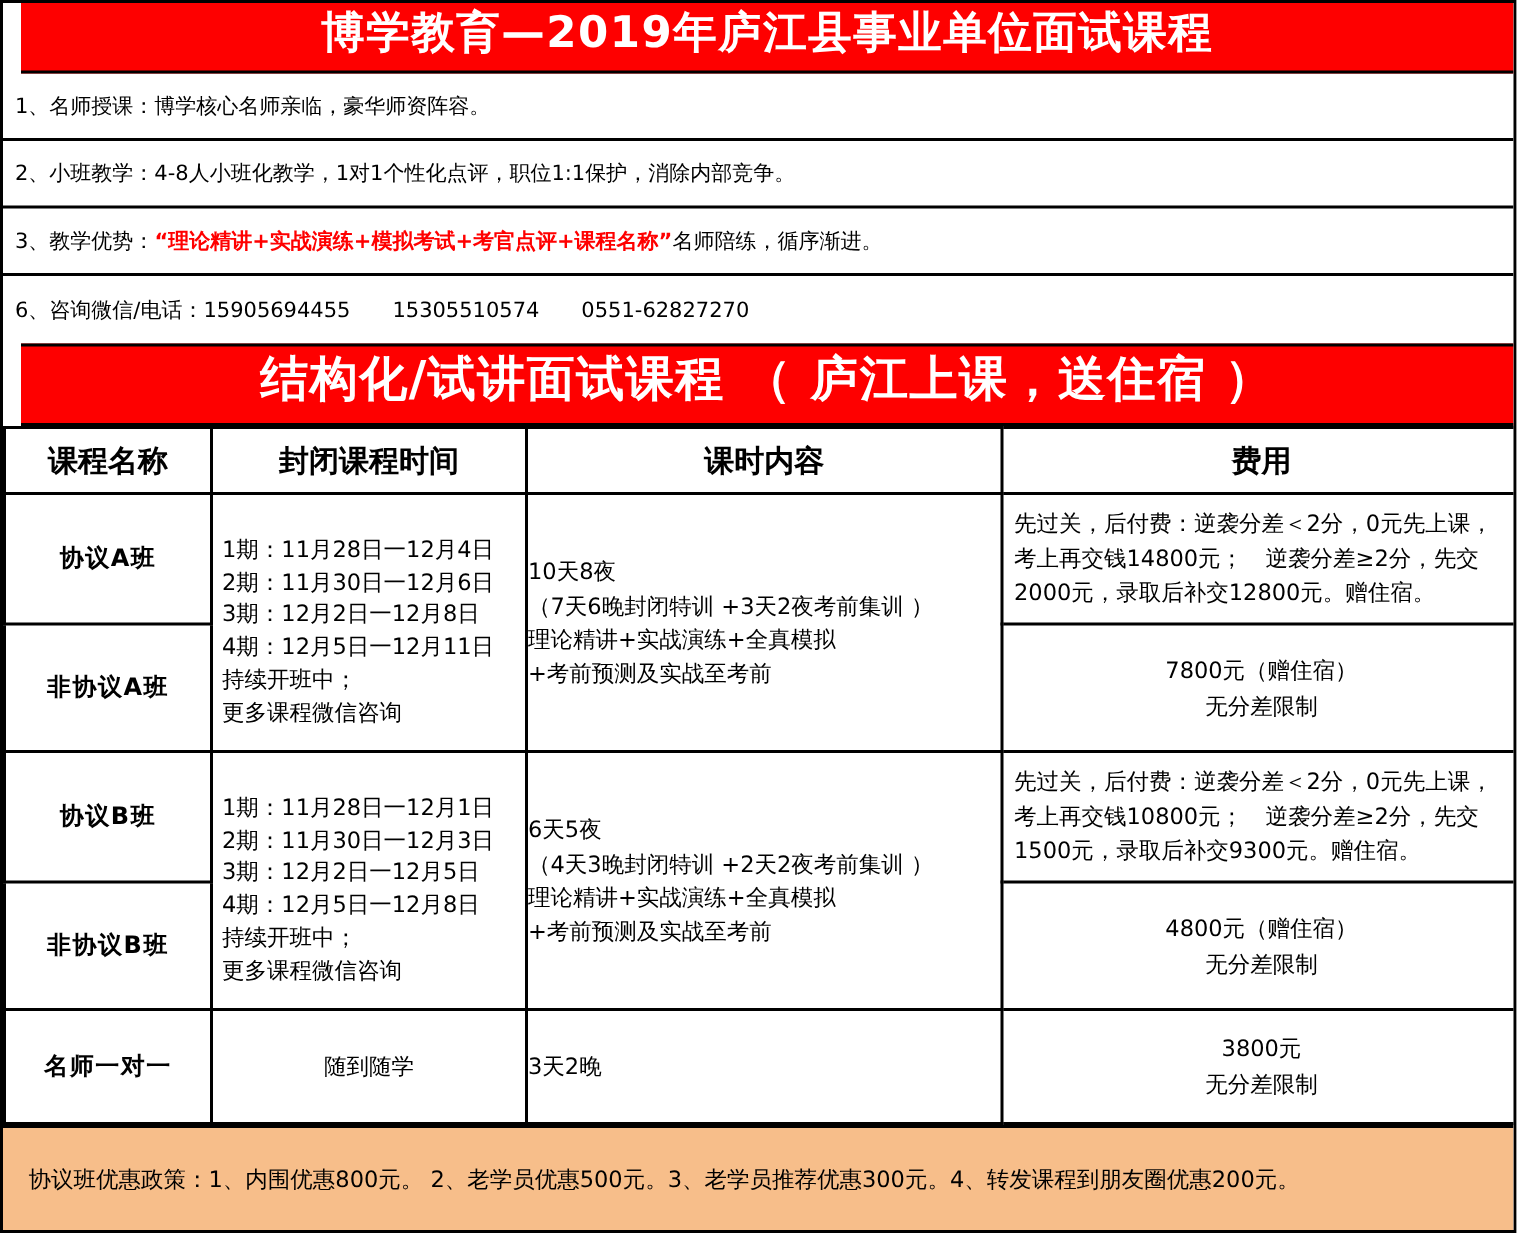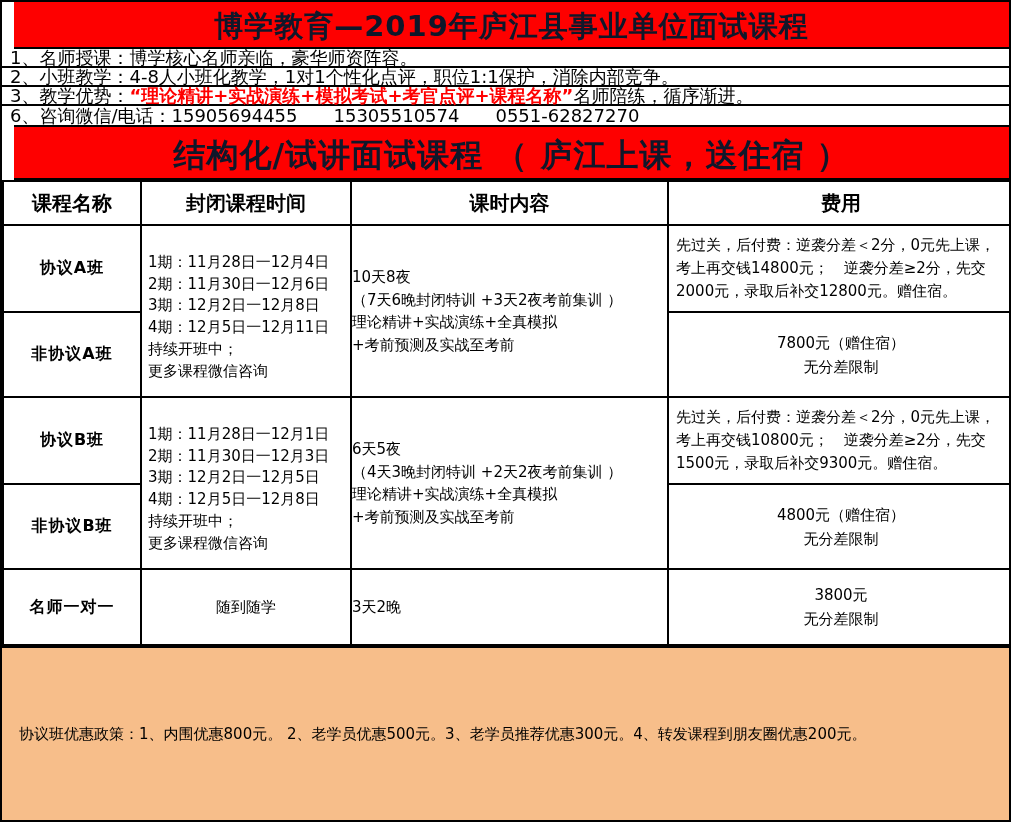--- a/index.html
+++ b/index.html
@@ -6,35 +6,35 @@
   body { background: #888; font-family: "DejaVu Sans", "Liberation Sans", sans-serif; }
   .page {
     width: 1011px; height: 822px;
     background: #fff;
     border: 2px solid #000;
     display: flex; flex-direction: column;
     overflow: hidden;
   }
   .banner {
     background: #FE0000;
-    color: #0f172a;
+    color: #ffffff;
     font-weight: bold;
-    display: flex; align-items: flex-end; justify-content: center;
+    display: flex; align-items: flex-start; justify-content: center;
     text-align: center;
     border-bottom: 2px solid #000;
     letter-spacing: 1px;
     margin-left: 12px;
   }
   .banner.main { height: 47px; font-size: 29px; }
   .banner.section { height: 55px; font-size: 32px; border-top: 2px solid #000; }
   .feature-row {
-    height: 19px;
+    height: 45px;
     display: flex; align-items: center;
     padding-left: 8px;
-    font-size: 18px;
+    font-size: 14px;
     color: #000;
     border-bottom: 2px solid #000;
     white-space: pre;
   }
   .feature-row:last-of-type { border-bottom: none; }
   .red-em { color: #FF0000; font-weight: bold; }
   table.course {
     width: 100%;
     border-collapse: collapse;
     table-layout: fixed;

